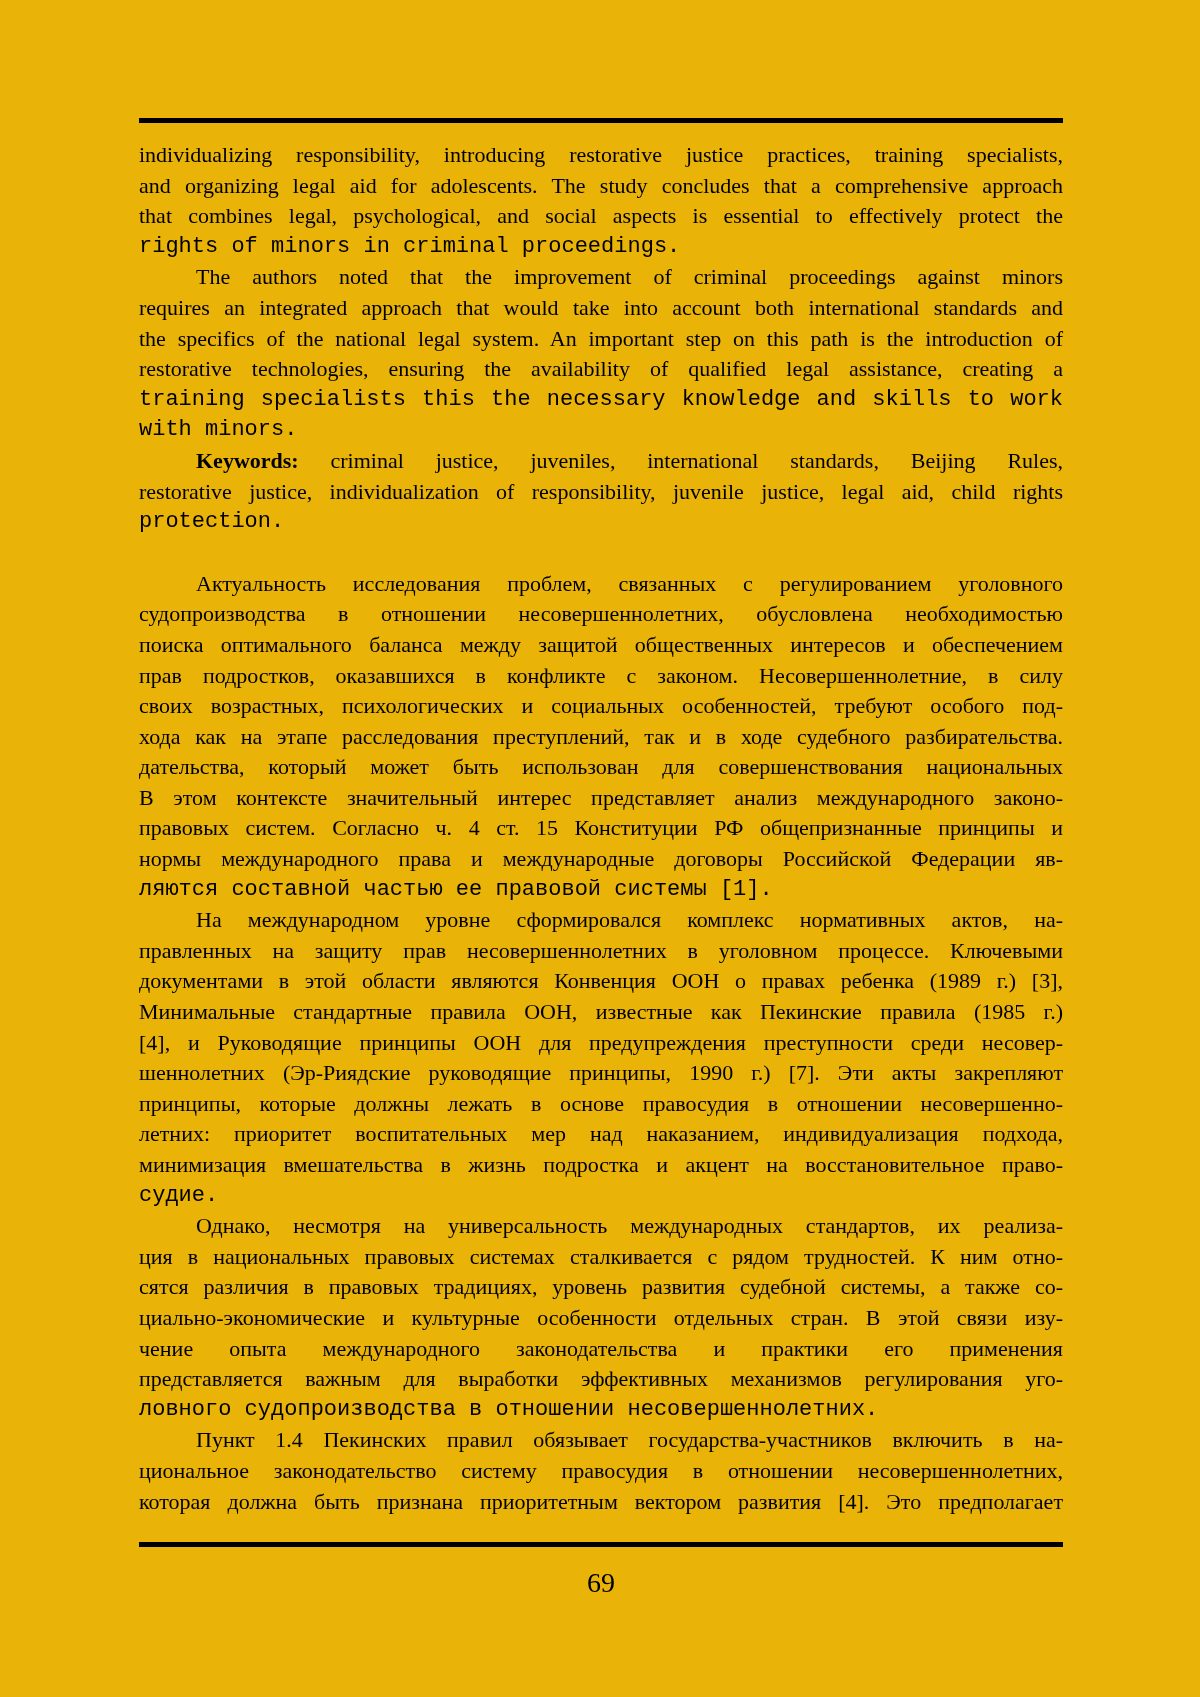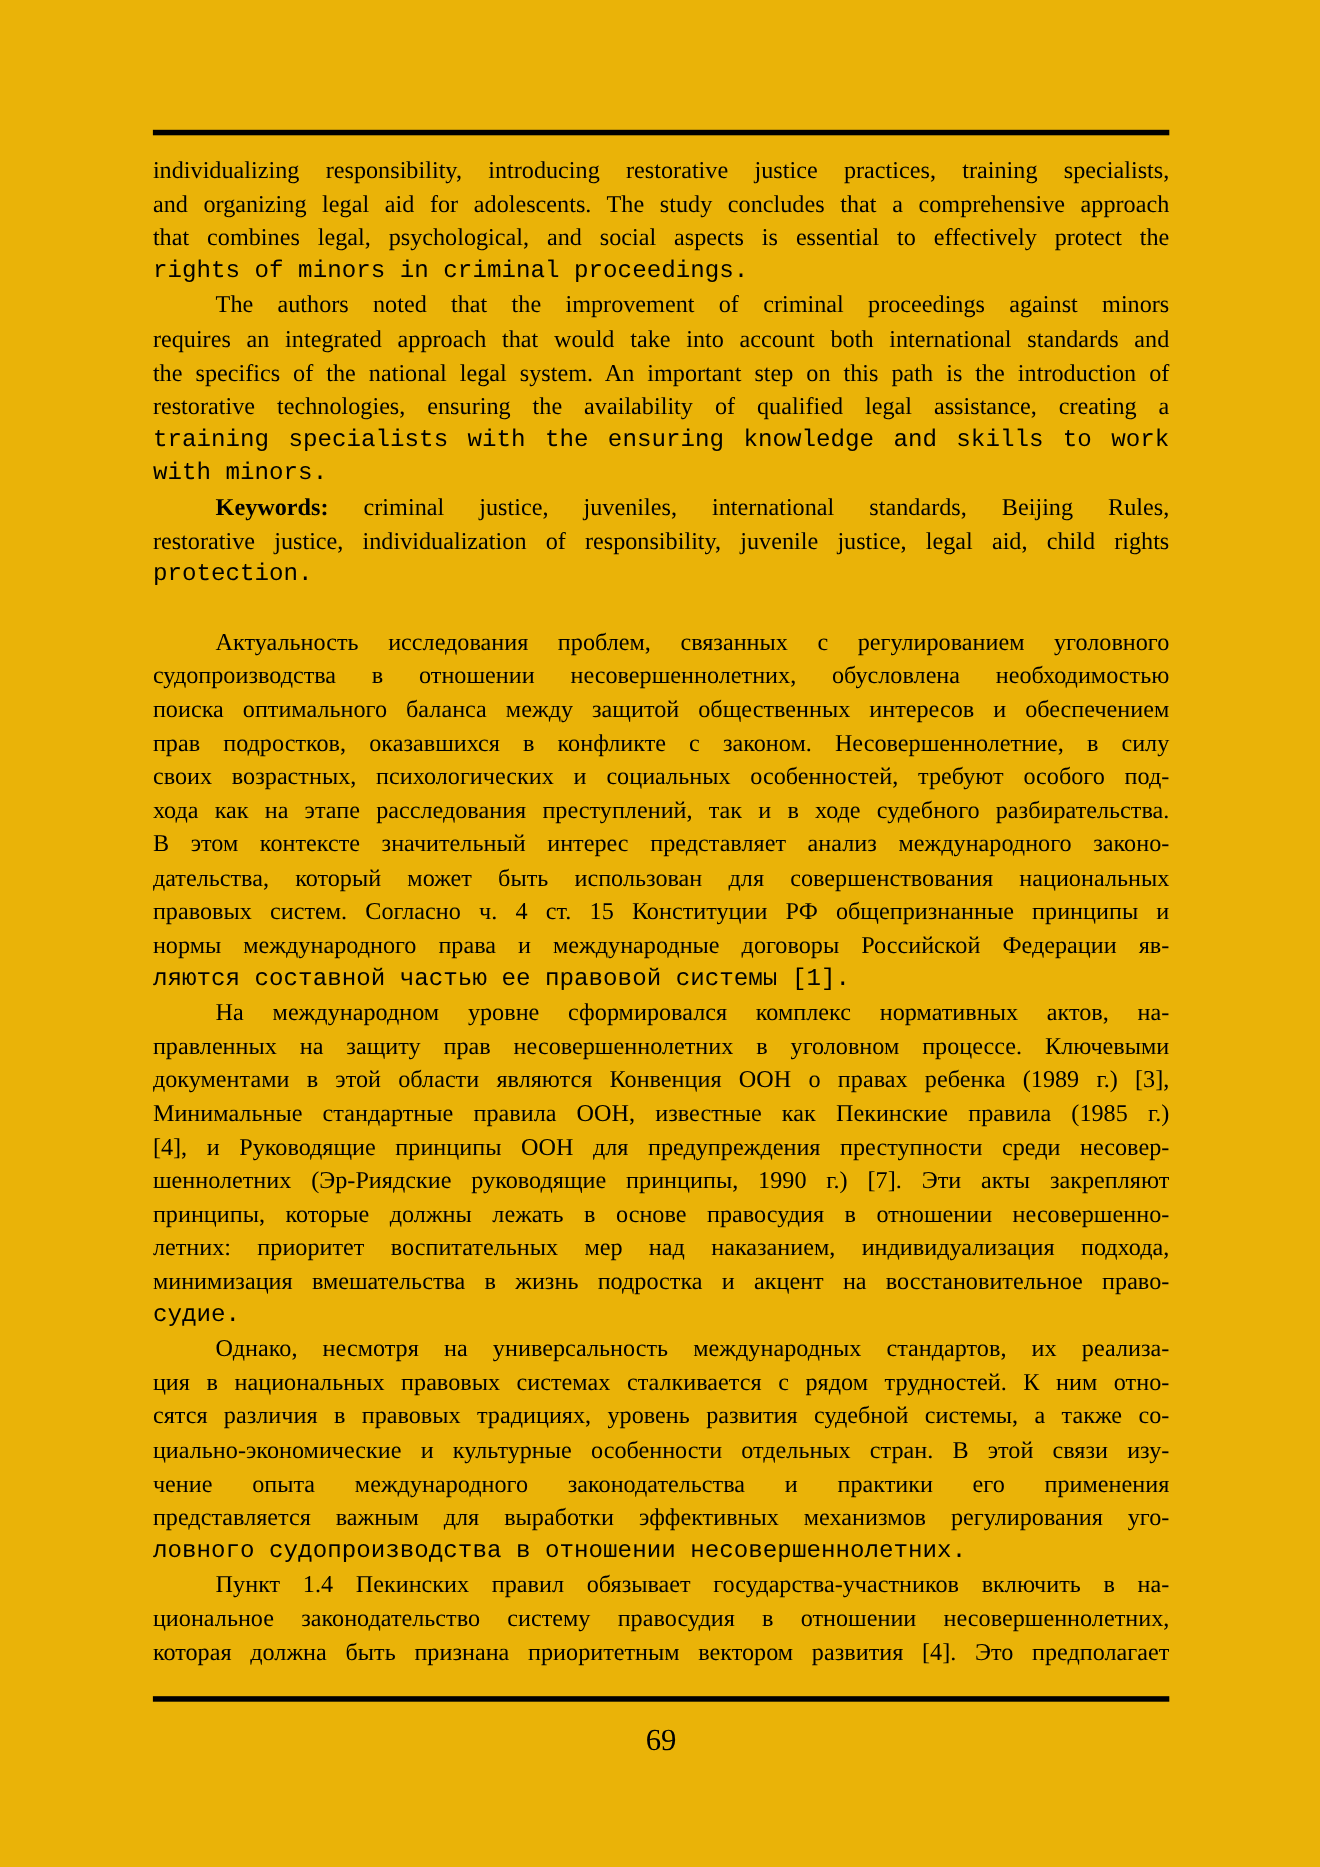--- a/index.html
+++ b/index.html
@@ -80,37 +80,37 @@
           <div class="line">individualizing responsibility, introducing restorative justice practices, training specialists,</div>
           <div class="line">and organizing legal aid for adolescents. The study concludes that a comprehensive approach</div>
           <div class="line">that combines legal, psychological, and social aspects is essential to effectively protect the</div>
           <div class="line last">rights of minors in criminal proceedings.</div>
         </div>
         <div class="para">
           <div class="line indent">The authors noted that the improvement of criminal proceedings against minors</div>
           <div class="line">requires an integrated approach that would take into account both international standards and</div>
           <div class="line">the specifics of the national legal system. An important step on this path is the introduction of</div>
           <div class="line">restorative technologies, ensuring the availability of qualified legal assistance, creating a</div>
-          <div class="line last">training specialists with the ensuring knowledge and skills to work with minors.</div>
+          <div class="line last">training specialists this the necessary knowledge and skills to work with minors.</div>
         </div>
         <div class="para">
           <div class="line indent"><b>Keywords:</b> criminal justice, juveniles, international standards, Beijing Rules,</div>
           <div class="line">restorative justice, individualization of responsibility, juvenile justice, legal aid, child rights</div>
           <div class="line last">protection.</div>
         </div>
         <div class="spacer"></div>
         <div class="para">
           <div class="line indent">Актуальность исследования проблем, связанных с регулированием уголовного</div>
           <div class="line">судопроизводства в отношении несовершеннолетних, обусловлена необходимостью</div>
           <div class="line">поиска оптимального баланса между защитой общественных интересов и обеспечением</div>
           <div class="line">прав подростков, оказавшихся в конфликте с законом. Несовершеннолетние, в силу</div>
           <div class="line">своих возрастных, психологических и социальных особенностей, требуют особого под-</div>
           <div class="line">хода как на этапе расследования преступлений, так и в ходе судебного разбирательства.</div>
+          <div class="line">дательства, который может быть использован для совершенствования национальных</div>
           <div class="line">В этом контексте значительный интерес представляет анализ международного законо-</div>
-          <div class="line">дательства, который может быть использован для совершенствования национальных</div>
           <div class="line">правовых систем. Согласно ч. 4 ст. 15 Конституции РФ общепризнанные принципы и</div>
           <div class="line">нормы международного права и международные договоры Российской Федерации яв-</div>
           <div class="line last">ляются составной частью ее правовой системы [1].</div>
         </div>
         <div class="para">
           <div class="line indent">На международном уровне сформировался комплекс нормативных актов, на-</div>
           <div class="line">правленных на защиту прав несовершеннолетних в уголовном процессе. Ключевыми</div>
           <div class="line">документами в этой области являются Конвенция ООН о правах ребенка (1989 г.) [3],</div>
           <div class="line">Минимальные стандартные правила ООН, известные как Пекинские правила (1985 г.)</div>
           <div class="line">[4], и Руководящие принципы ООН для предупреждения преступности среди несовер-</div>

